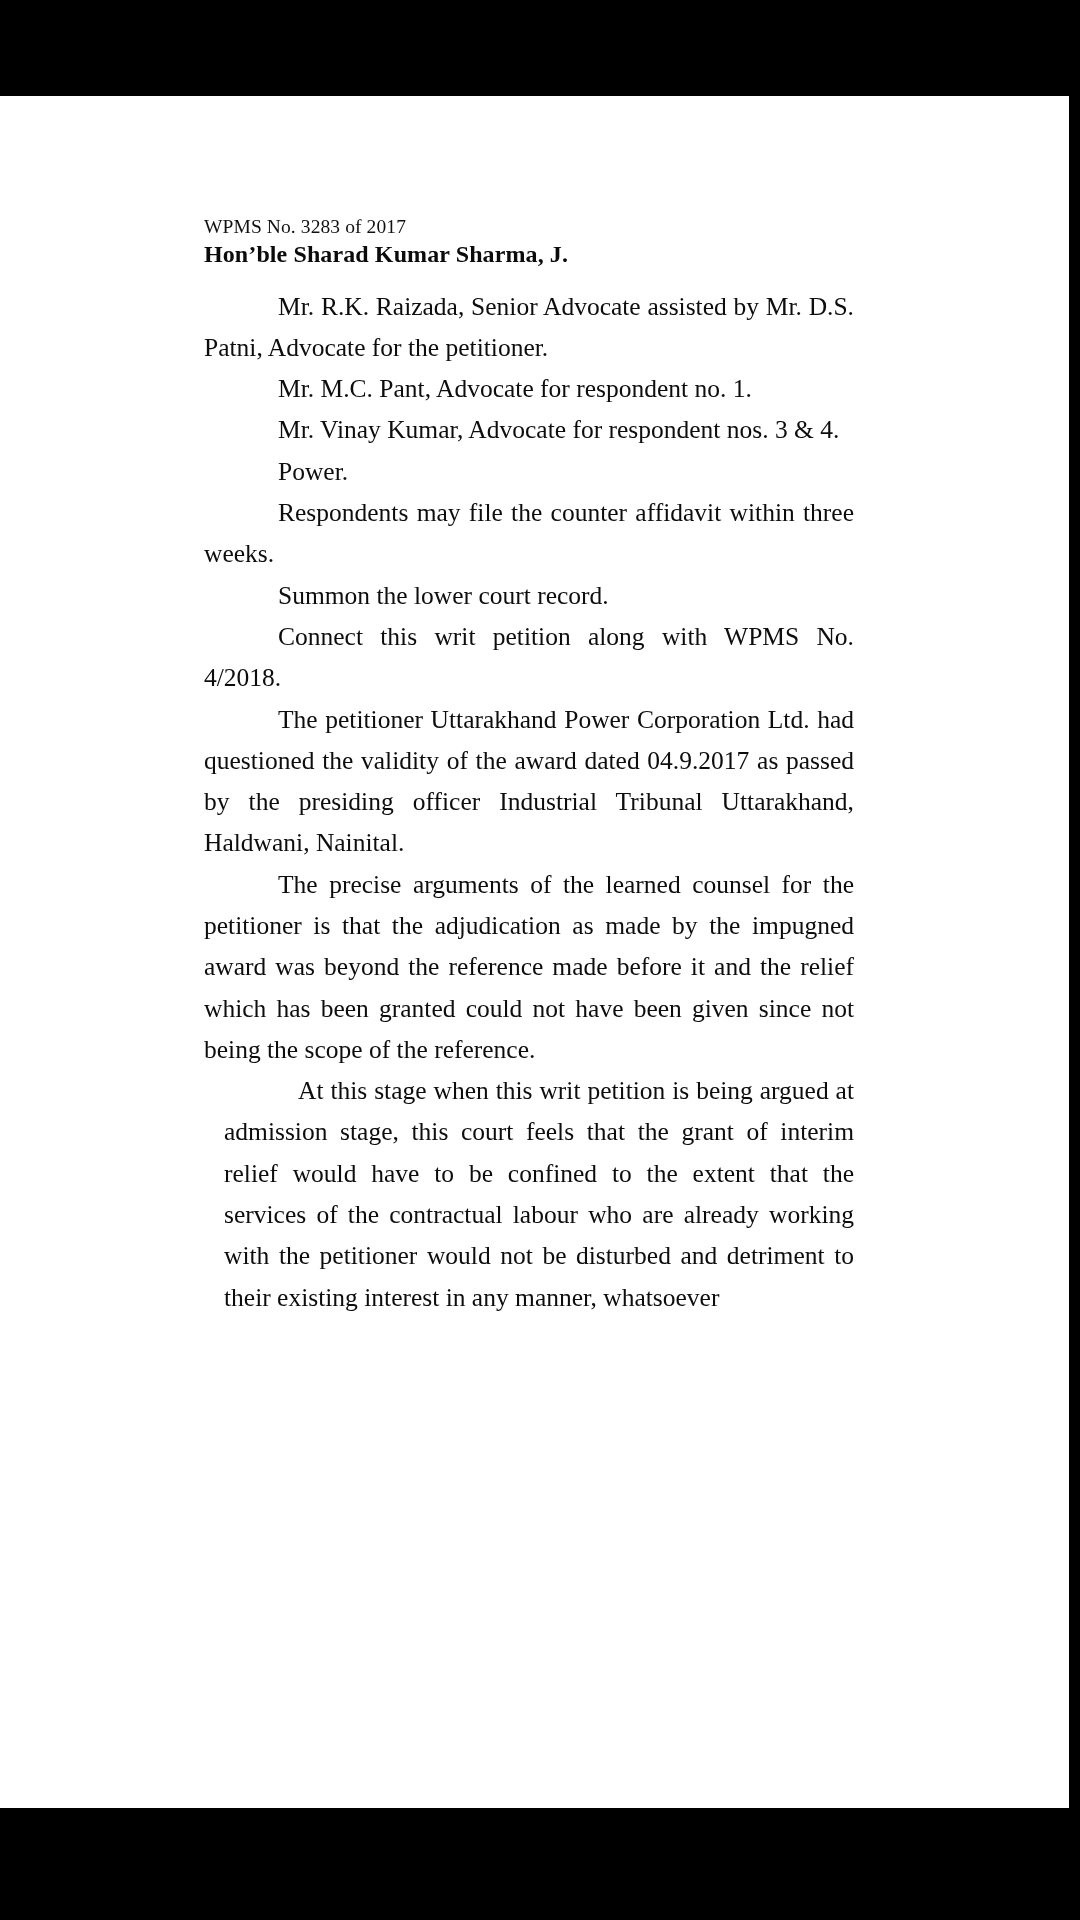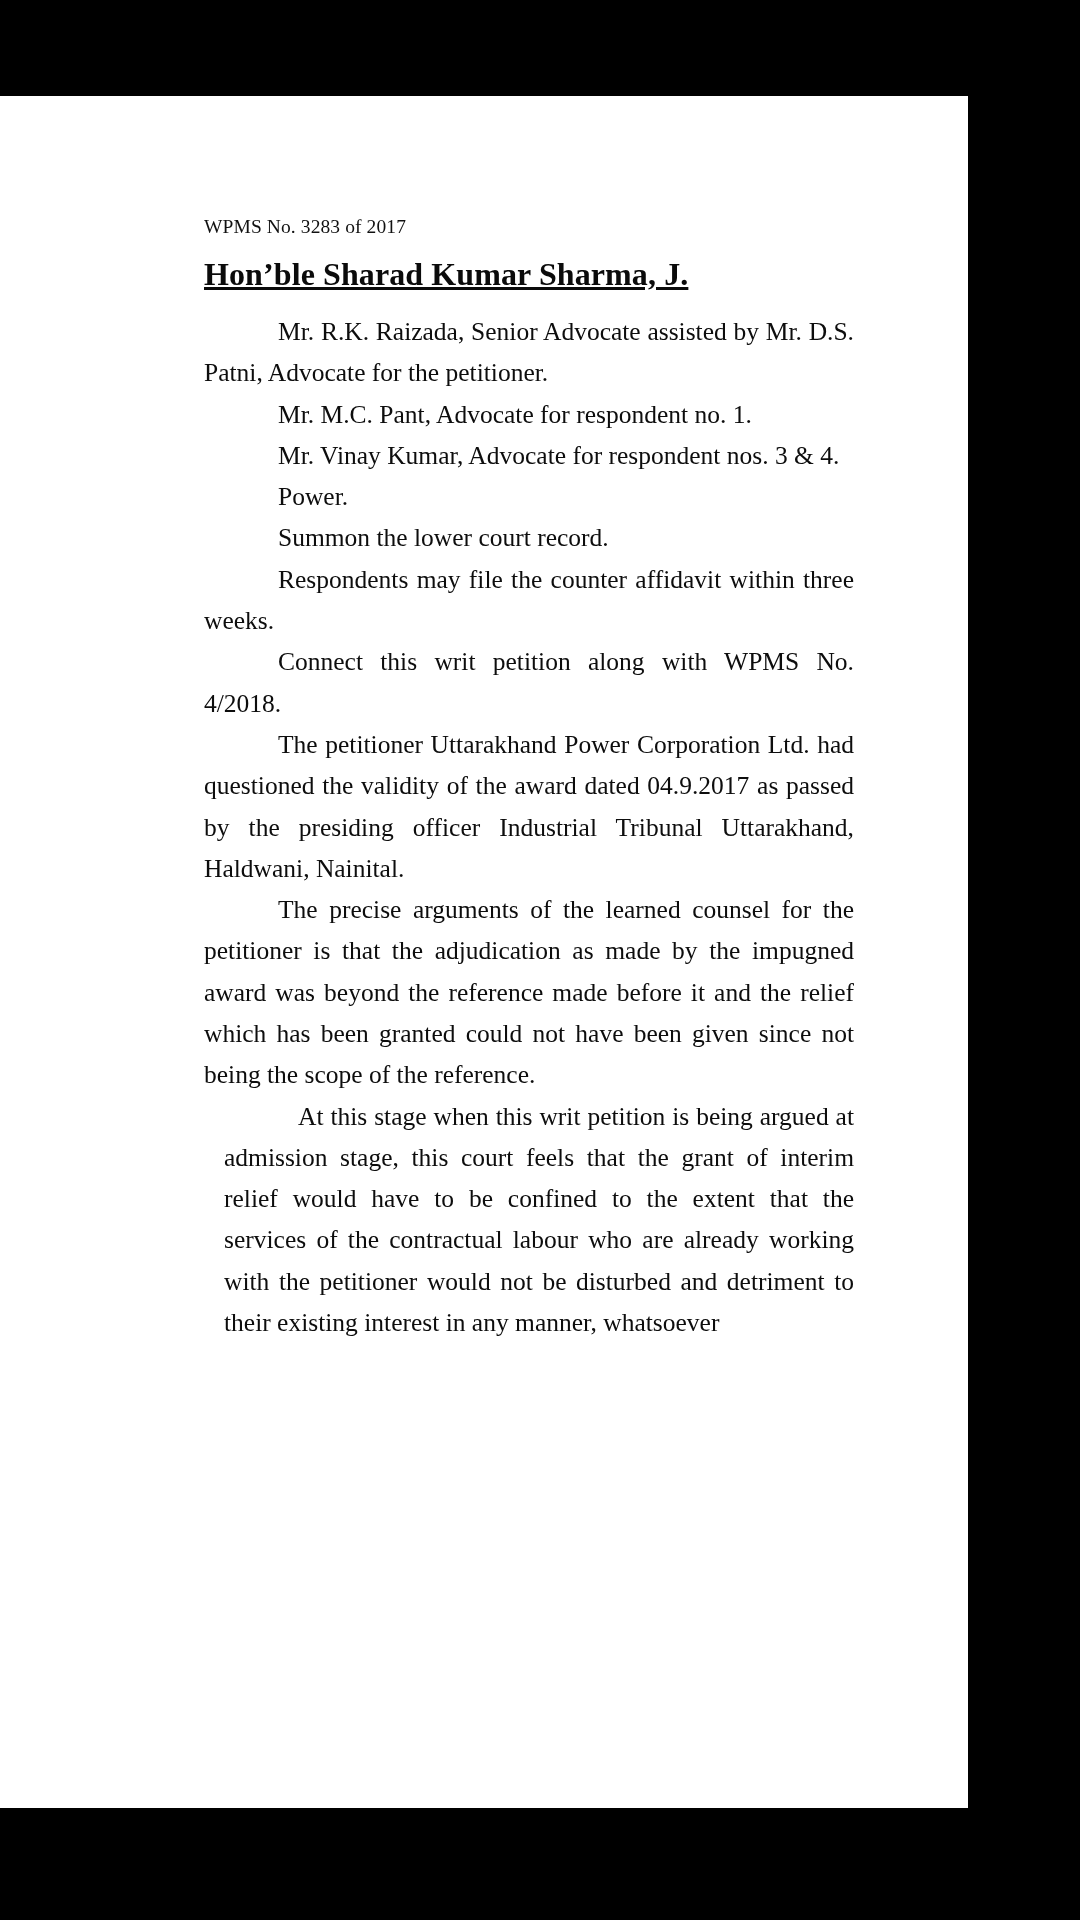--- a/index.html
+++ b/index.html
@@ -16,44 +16,43 @@
   .screen {
     position: relative;
     width: 1080px;
     height: 1920px;
     background: #000000;
   }
   .page {
     position: absolute;
     left: 0;
     top: 96px;
-    width: 968px;
+    width: 1069px;
     height: 1712px;
     background: #ffffff;
   }
   .doc-body {
     position: absolute;
     left: 204px;
     top: 118px;
     width: 650px;
   }
   .case-no {
     font-family: "Liberation Serif", serif;
     font-size: 19.5px;
     line-height: 1.3;
     color: #111111;
     letter-spacing: 0.1px;
   }
   .judge-line {
     font-family: "Liberation Serif", serif;
-    font-size: 32px;
+    font-size: 24px;
     font-weight: bold;
-    text-decoration: underline;
     color: #0b0b0b;
-    margin-top: 15px;
+    margin-top: 0;
     line-height: 1.3;
     letter-spacing: 0.1px;
   }
   .para {
     font-family: "Liberation Serif", serif;
     font-size: 25.5px;
     line-height: 41.3px;
     color: #0d0d0d;
     text-align: justify;
     text-justify: inter-word;
@@ -85,23 +84,23 @@
 
       <p class="para first">Mr. R.K. Raizada, Senior Advocate assisted by Mr. D.S. Patni, Advocate for the petitioner.</p>
 
       <p class="para">Mr. M.C. Pant, Advocate for respondent no. 1.</p>
 
 
       <p class="para">Mr. Vinay Kumar, Advocate for respondent nos. 3 &amp; 4.</p>
 
       <p class="para">Power.</p>
 
+      <p class="para">Respondents may file the counter affidavit within three weeks.</p>
+
       <p class="para">Summon the lower court record.</p>
-
-      <p class="para">Respondents may file the counter affidavit within three weeks.</p>
 
       <p class="para">Connect this writ petition along with WPMS No. 4/2018.</p>
 
       <p class="para">The petitioner Uttarakhand Power Corporation Ltd. had questioned the validity of the award dated 04.9.2017 as passed by the presiding officer Industrial Tribunal Uttarakhand, Haldwani, Nainital.</p>
 
       <p class="para">The precise arguments of the learned counsel for the petitioner is that the adjudication as made by the impugned award was beyond the reference made before it and the relief which has been granted could not have been given since not being the scope of the reference.</p>
 
       <p class="para clip">At this stage when this writ petition is being argued at admission stage, this court feels that the grant of interim relief would have to be confined to the extent that the services of the contractual labour who are already working with the petitioner would not be disturbed and detriment to their existing interest in any manner, whatsoever</p>
 
     </div>

